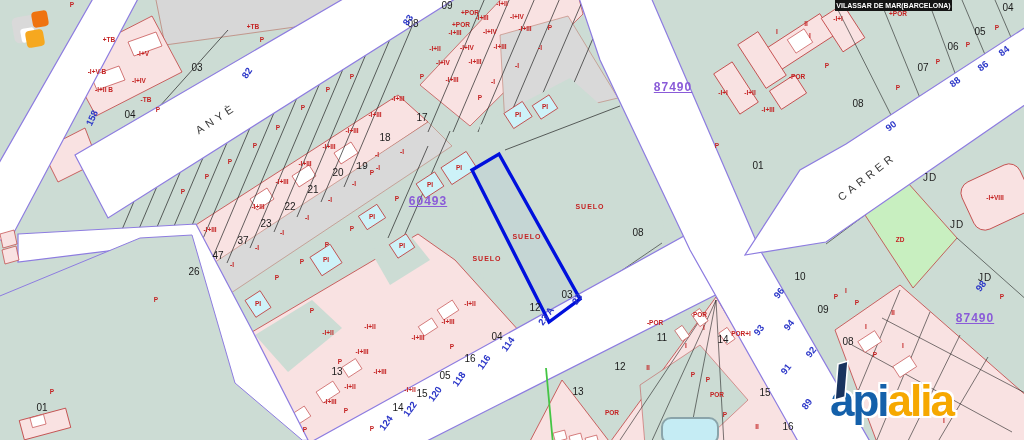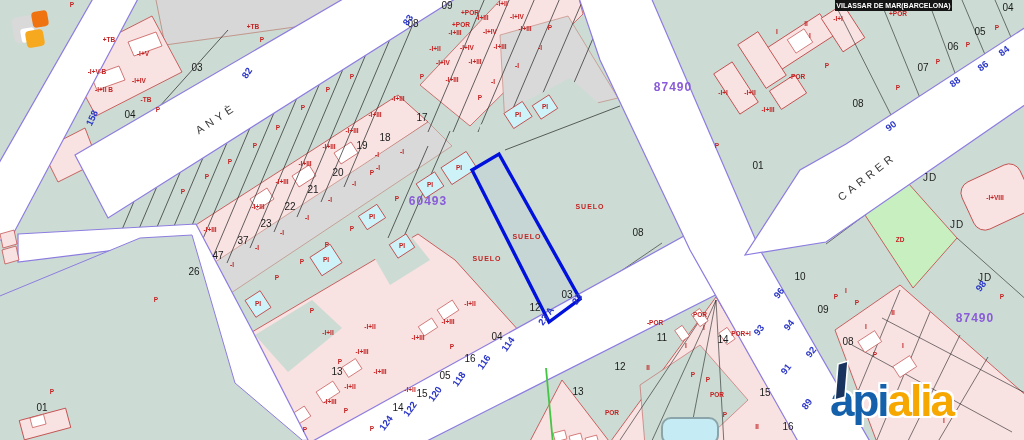--- a/index.html
+++ b/index.html
@@ -4,21 +4,21 @@
 <style>
   html,body{margin:0;padding:0;background:#888;}
   #stage{position:relative;width:1024px;height:440px;overflow:hidden;
          font-family:"Liberation Sans",sans-serif;background:#ccdcd4;}
   #stage svg{position:absolute;left:0;top:0;}
   #labels{position:absolute;left:0;top:0;width:1024px;height:440px;pointer-events:none;}
   .lbl{position:absolute;white-space:nowrap;line-height:1;}
   .lbl-pnum{font-size:10px;color:#1a1a1a;}
   .lbl-red{font-size:6.5px;font-weight:bold;color:#c42222;letter-spacing:0;}
   .lbl-blue{font-size:9.5px;font-weight:bold;color:#2b36c8;}
-  .lbl-ref{font-size:12px;font-weight:bold;color:#8a5bd8;letter-spacing:1px;}
+  .lbl-ref{font-size:12px;font-weight:bold;color:#8a5bd8;letter-spacing:1px;text-decoration:underline;}
   .lbl-name{font-size:11px;color:#3a3a3a;letter-spacing:4px;}
   .lbl-suelo{font-size:7px;font-weight:bold;color:#c42222;letter-spacing:1px;}
   .lbl-jd{font-size:10px;color:#222;letter-spacing:1px;}
   
   #muni{position:absolute;left:835px;top:0;width:117px;height:11px;background:#151515;
         color:#fff;font-size:7px;font-weight:bold;line-height:11px;text-align:center;
         white-space:nowrap;overflow:hidden;letter-spacing:0;}
   
   .sq{position:absolute;border-radius:5px;}
   
@@ -145,21 +145,21 @@
     <polygon points="472,170 499,154 580,299 549,322" fill="rgba(0,16,221,0.03)" stroke="#0010dd" stroke-width="3.4"></polygon>
   </svg>
 
   <div id="labels">
       <span class="lbl lbl-pnum" style="left: 197px; top: 68px; transform: translate(-50%, -50%) rotate(0deg);">03</span>
       <span class="lbl lbl-pnum" style="left: 130px; top: 115px; transform: translate(-50%, -50%) rotate(0deg);">04</span>
       <span class="lbl lbl-pnum" style="left: 447px; top: 6px; transform: translate(-50%, -50%) rotate(0deg);">09</span>
       <span class="lbl lbl-pnum" style="left: 413px; top: 24px; transform: translate(-50%, -50%) rotate(0deg);">08</span>
       <span class="lbl lbl-pnum" style="left: 422px; top: 118px; transform: translate(-50%, -50%) rotate(0deg);">17</span>
       <span class="lbl lbl-pnum" style="left: 385px; top: 138px; transform: translate(-50%, -50%) rotate(0deg);">18</span>
-      <span class="lbl lbl-pnum" style="left: 362px; top: 146px; transform: translate(-50%, -50%) rotate(0deg);">19</span>
+      <span class="lbl lbl-pnum" style="left: 362px; top: 167px; transform: translate(-50%, -50%) rotate(0deg); font-family: Liberation Mono, monospace;">19</span>
       <span class="lbl lbl-pnum" style="left: 338px; top: 173px; transform: translate(-50%, -50%) rotate(0deg);">20</span>
       <span class="lbl lbl-pnum" style="left: 313px; top: 190px; transform: translate(-50%, -50%) rotate(0deg);">21</span>
       <span class="lbl lbl-pnum" style="left: 290px; top: 207px; transform: translate(-50%, -50%) rotate(0deg);">22</span>
       <span class="lbl lbl-pnum" style="left: 266px; top: 224px; transform: translate(-50%, -50%) rotate(0deg);">23</span>
       <span class="lbl lbl-pnum" style="left: 243px; top: 241px; transform: translate(-50%, -50%) rotate(0deg);">37</span>
       <span class="lbl lbl-pnum" style="left: 218px; top: 256px; transform: translate(-50%, -50%) rotate(0deg);">47</span>
       <span class="lbl lbl-pnum" style="left: 194px; top: 272px; transform: translate(-50%, -50%) rotate(0deg);">26</span>
       <span class="lbl lbl-pnum" style="left: 638px; top: 233px; transform: translate(-50%, -50%) rotate(0deg);">08</span>
       <span class="lbl lbl-pnum" style="left: 567px; top: 295px; transform: translate(-50%, -50%) rotate(0deg);">03</span>
       <span class="lbl lbl-pnum" style="left: 535px; top: 308px; transform: translate(-50%, -50%) rotate(0deg);">12</span>

